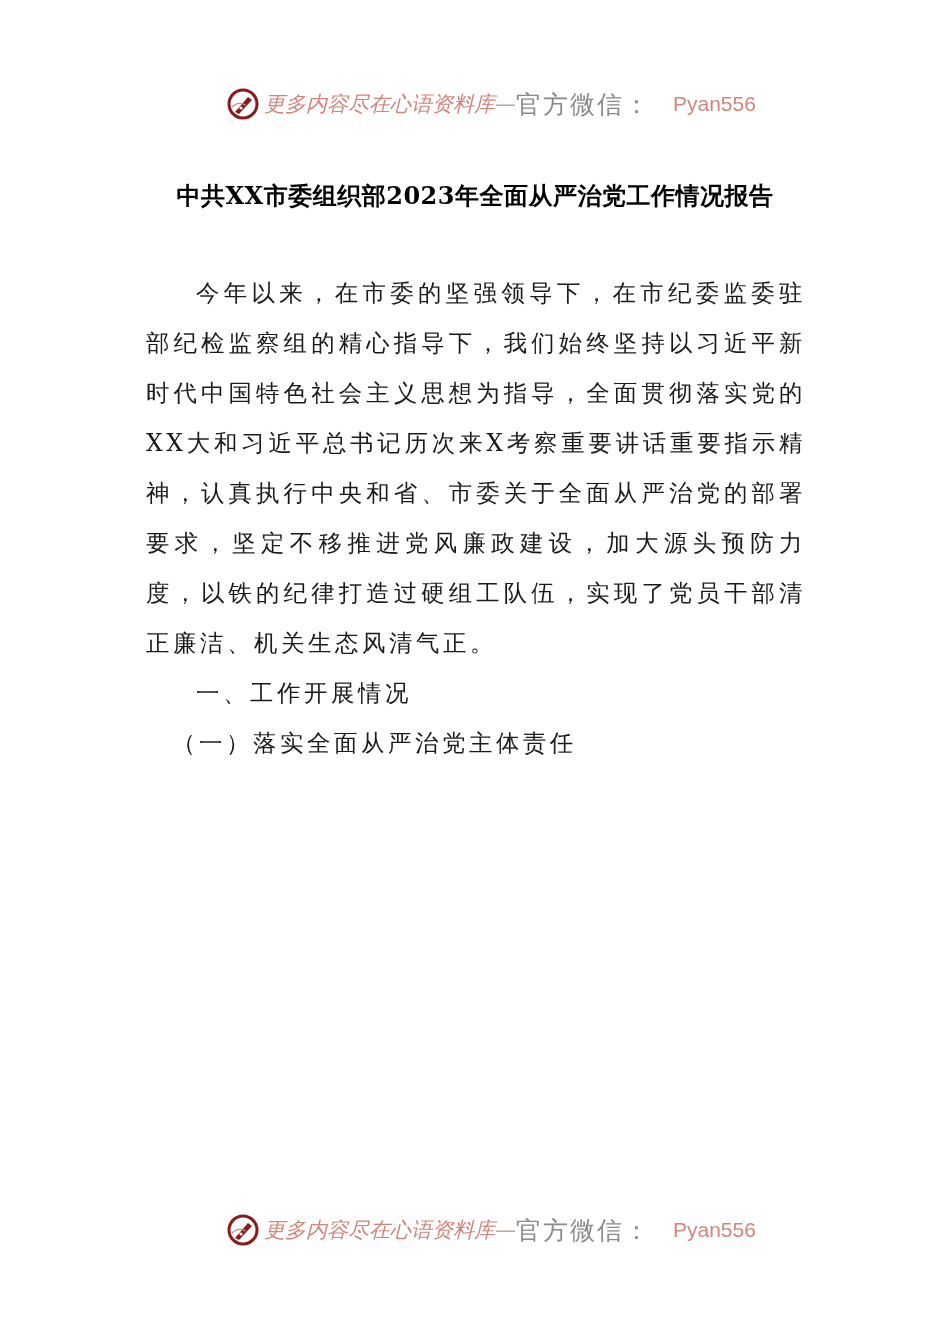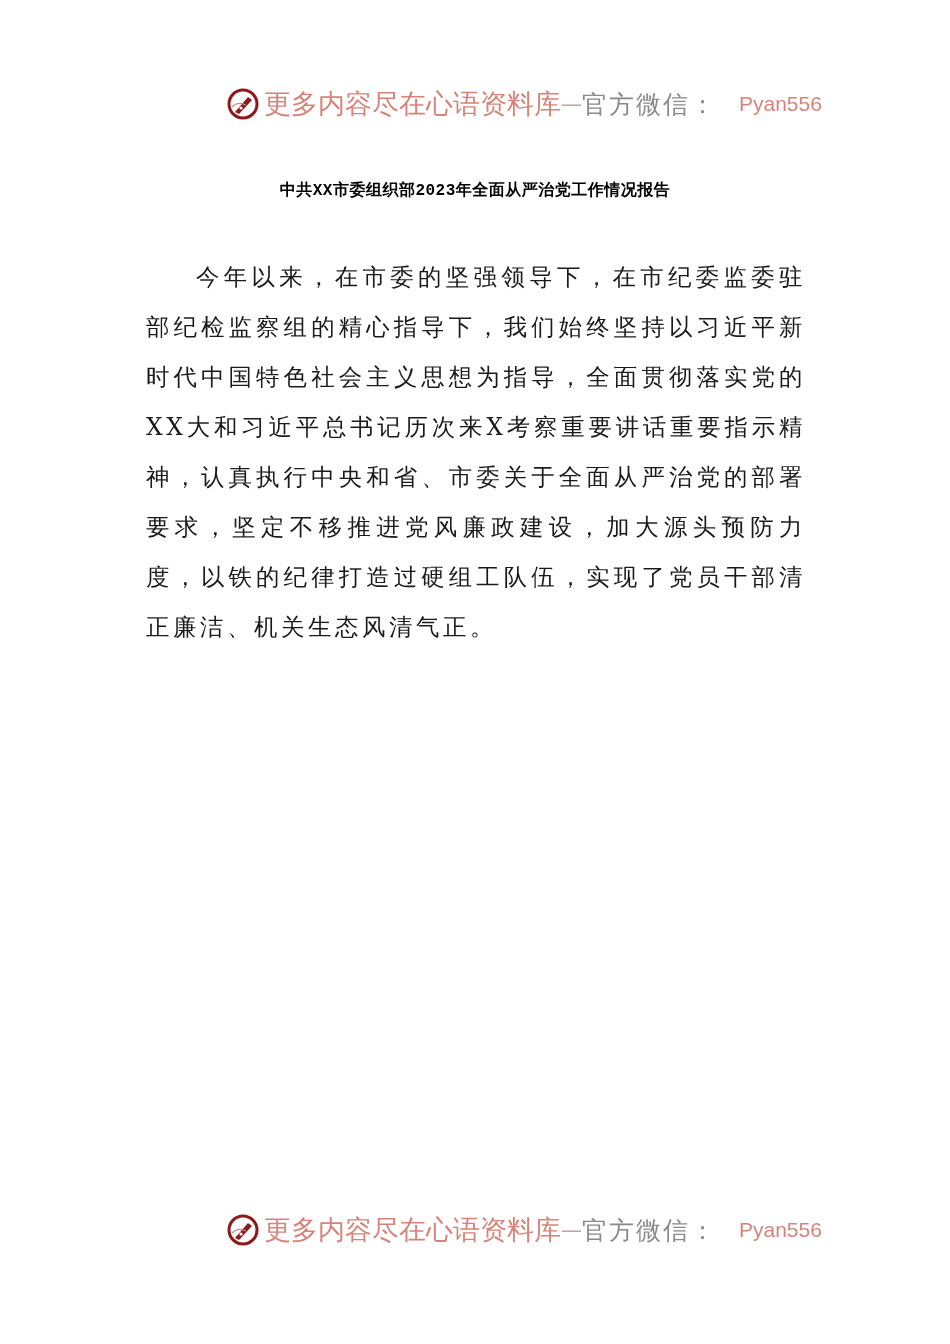--- a/index.html
+++ b/index.html
@@ -26,23 +26,24 @@
     .watermark.top { top: 84px; }
     .watermark.bottom { top: 1210px; }
     .wm-logo {
       width: 34px;
       height: 34px;
       margin-right: 4px;
       flex: 0 0 auto;
     }
     .wm-main {
       font-family: "DejaVu Serif", "Liberation Serif", serif;
-      font-size: 27px;
+      font-size: 21px;
       color: #d4847a;
       letter-spacing: 0px;
+      font-style: italic;
     }
     .wm-dash {
       color: #b9a9a6;
       font-size: 21px;
       font-family: "DejaVu Sans", sans-serif;
     }
     .wm-wechat {
       font-family: "DejaVu Serif", "Liberation Serif", serif;
       font-size: 25px;
       color: #8a8a8a;
@@ -53,29 +54,28 @@
       font-size: 21px;
       color: #d4847a;
       margin-left: 22px;
     }
     .doc-title {
       position: absolute;
       top: 180px;
       left: 0;
       width: 950px;
       text-align: center;
-      font-size: 16px;
+      font-size: 24px;
       font-weight: bold;
       letter-spacing: 0.5px;
       color: #000;
-      font-family: Liberation Mono, monospace;
     }
     .doc-body {
       position: absolute;
-      top: 252px;
+      top: 268px;
       left: 146px;
       width: 660px;
       font-size: 23.4px;
       line-height: 50px;
       letter-spacing: 3.6px;
       color: #1a1a1a;
     }
     .doc-body p {
       margin: 0;
       text-align: justify;
@@ -96,20 +96,22 @@
   <span class="wm-main">更多内容尽在心语资料库</span>
   <span class="wm-dash">—</span>
   <span class="wm-wechat">官方微信：</span>
   <span class="wm-id">Pyan556</span>
 </div>
 
 <div class="doc-title">中共XX市委组织部2023年全面从严治党工作情况报告</div>
 
 <div class="doc-body">
   <p class="indent">今年以来，在市委的坚强领导下，在市纪委监委驻部纪检监察组的精心指导下，我们始终坚持以习近平新时代中国特色社会主义思想为指导，全面贯彻落实党的XX大和习近平总书记历次来X考察重要讲话重要指示精神，认真执行中央和省、市委关于全面从严治党的部署要求，坚定不移推进党风廉政建设，加大源头预防力度，以铁的纪律打造过硬组工队伍，实现了党员干部清正廉洁、机关生态风清气正。</p>
+  <p class="indent">一、工作开展情况</p>
+  <p class="indent" style="text-indent:26px;">（一）落实全面从严治党主体责任</p>
 </div>
 
 <div class="watermark bottom">
   <svg class="wm-logo" viewBox="0 0 34 34">
     <circle cx="17" cy="17" r="14" fill="none" stroke="#8b1a1a" stroke-width="3"></circle>
     <path d="M9 25 L22 10 L26 13 L13 27 Z" fill="#8b1a1a"></path>
     <path d="M6 20 Q12 14 20 18" fill="none" stroke="#c98a84" stroke-width="1.2"></path>
     <circle cx="15" cy="21" r="1.6" fill="#ffffff"></circle>
   </svg>
   <span class="wm-main">更多内容尽在心语资料库</span>

